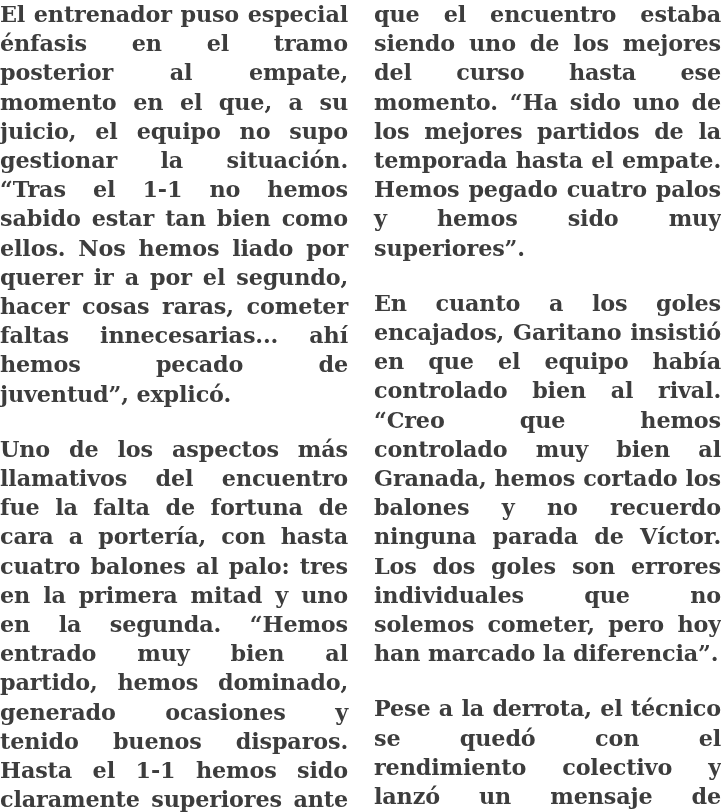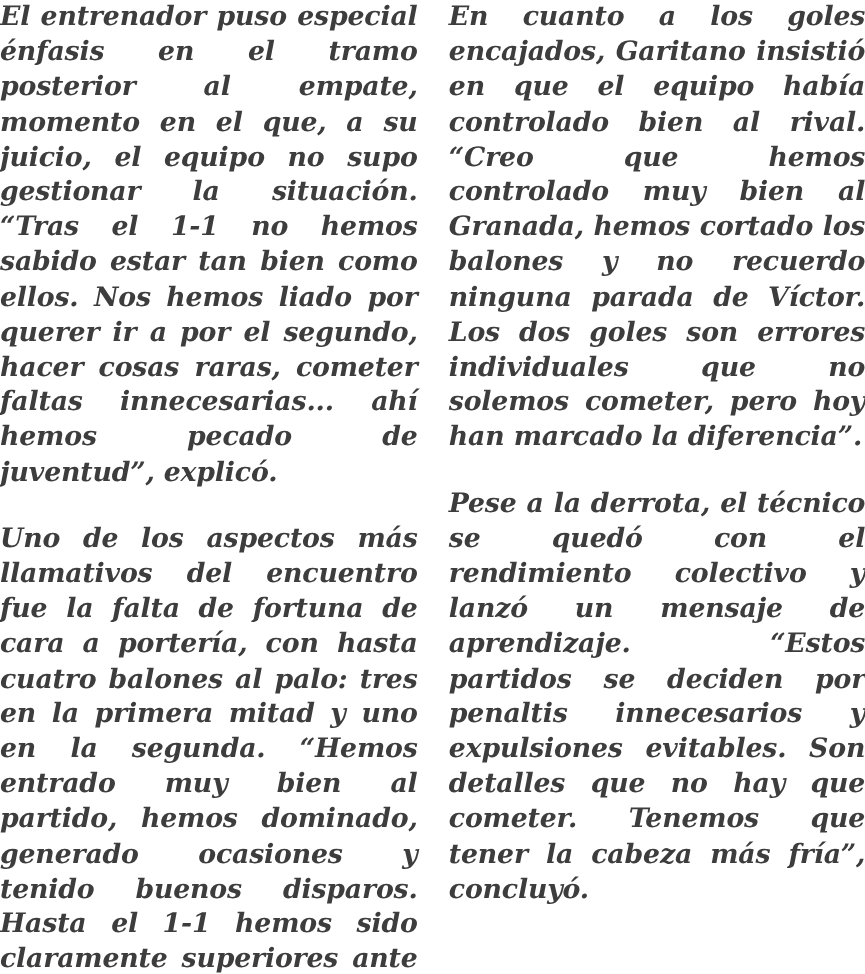--- a/index.html
+++ b/index.html
@@ -14,21 +14,20 @@
     overflow: hidden;
     font-family: "DejaVu Serif", "Liberation Serif", serif;
   }
 
   #article-page {
     position: relative;
     width: 721px;
     height: 812px;
     background: #ffffff;
     box-sizing: border-box;
-    font-style: italic;
   }
 
   .columns {
     display: flex;
     flex-direction: row;
     align-items: flex-start;
     width: 721px;
     height: 812px;
     gap: 26px;
   }
@@ -71,18 +70,19 @@
 <div id="article-page">
   <div class="columns">
 
     <div class="column left">
       <p class="para">El entrenador puso especial énfasis en el tramo posterior al empate, momento en el que, a su juicio, el equipo no supo gestionar la situación. “Tras el 1-1 no hemos sabido estar tan bien como ellos. Nos hemos liado por querer ir a por el segundo, hacer cosas raras, cometer faltas innecesarias... ahí hemos pecado de juventud”, explicó.</p>
       <p class="para">Uno de los aspectos más llamativos del encuentro fue la falta de fortuna de cara a portería, con hasta cuatro balones al palo: tres en la primera mitad y uno en la segunda. “Hemos entrado muy bien al partido, hemos dominado, generado ocasiones y tenido buenos disparos. Hasta el 1-1 hemos sido claramente superiores ante un rival como el Granada”, valoró Garitano.</p>
 
     </div>
 
     <div class="column right">
+      <p class="para">que el encuentro estaba siendo uno de los mejores del curso hasta ese momento. “Ha sido uno de los mejores partidos de la temporada hasta el empate. Hemos pegado cuatro palos y hemos sido muy superiores”.</p>
       <p class="para">En cuanto a los goles encajados, Garitano insistió en que el equipo había controlado bien al rival. “Creo que hemos controlado muy bien al Granada, hemos cortado los balones y no recuerdo ninguna parada de Víctor. Los dos goles son errores individuales que no solemos cometer, pero hoy han marcado la diferencia”.</p>
       <p class="para">Pese a la derrota, el técnico se quedó con el rendimiento colectivo y lanzó un mensaje de aprendizaje. “Estos partidos se deciden por penaltis innecesarios y expulsiones evitables. Son detalles que no hay que cometer. Tenemos que tener la cabeza más fría”, concluyó.</p>
     </div>
 
   </div>
 </div>
 
 </body></html>

